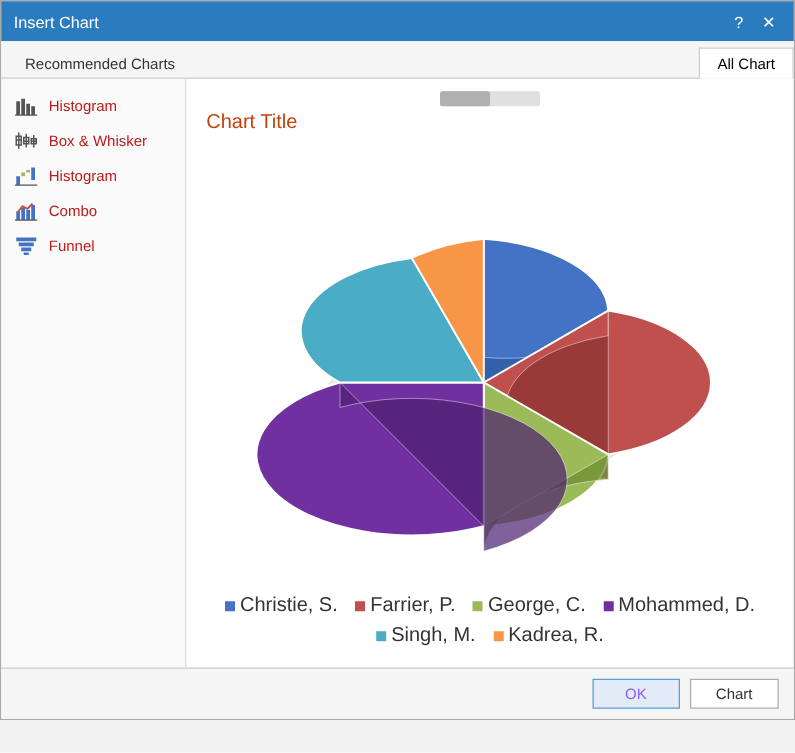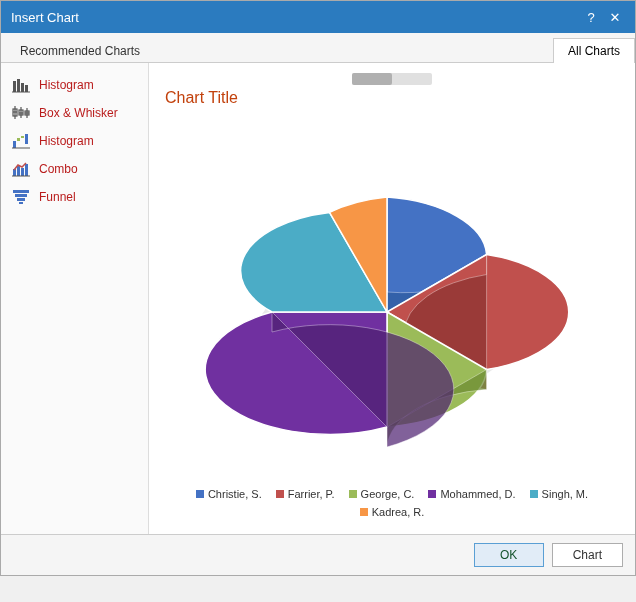--- a/index.html
+++ b/index.html
@@ -155,21 +155,21 @@
       flex: 1;
       position: relative;
     }
 
     .legend {
       display: flex;
       flex-wrap: wrap;
       justify-content: center;
       gap: 6px 14px;
       padding: 6px 0;
-      font-size: 11px;
+      font-size: 16px;
       color: #333;
     }
 
     .legend-item {
       display: flex;
       align-items: center;
       gap: 4px;
     }
 
     .legend-dot {
@@ -195,21 +195,21 @@
       border: 1px solid #adadad;
       background: #fff;
       color: #333;
       min-width: 70px;
       text-align: center;
     }
 
     .footer-btn.primary {
       background: #e1ecf7;
       border-color: #5a9fd4;
-      color: #14532d;
+      color: #8b5cf6;
     }
 
     
     .pie-svg {
       overflow: visible;
     }
   </style>
 </head>
 <body>
 
@@ -221,21 +221,21 @@
       <button class="title-btn">?</button>
       <button class="title-btn">✕</button>
     </div>
   </div>
 
   <div class="tabs-bar">
     <div class="tab">
       <span>Recommended Charts</span>
     </div>
     <div class="tab active">
-      <span>All Charts</span>
+      <span>All Chart</span>
     </div>
   </div>
 
   <div class="content-area">
 
     <div class="left-panel">
       <div class="chart-type-item">
         <div class="chart-icon">
           <svg width="18" height="16" viewBox="0 0 18 16">
             <rect x="1" y="4" width="3" height="11" fill="#555"></rect>

